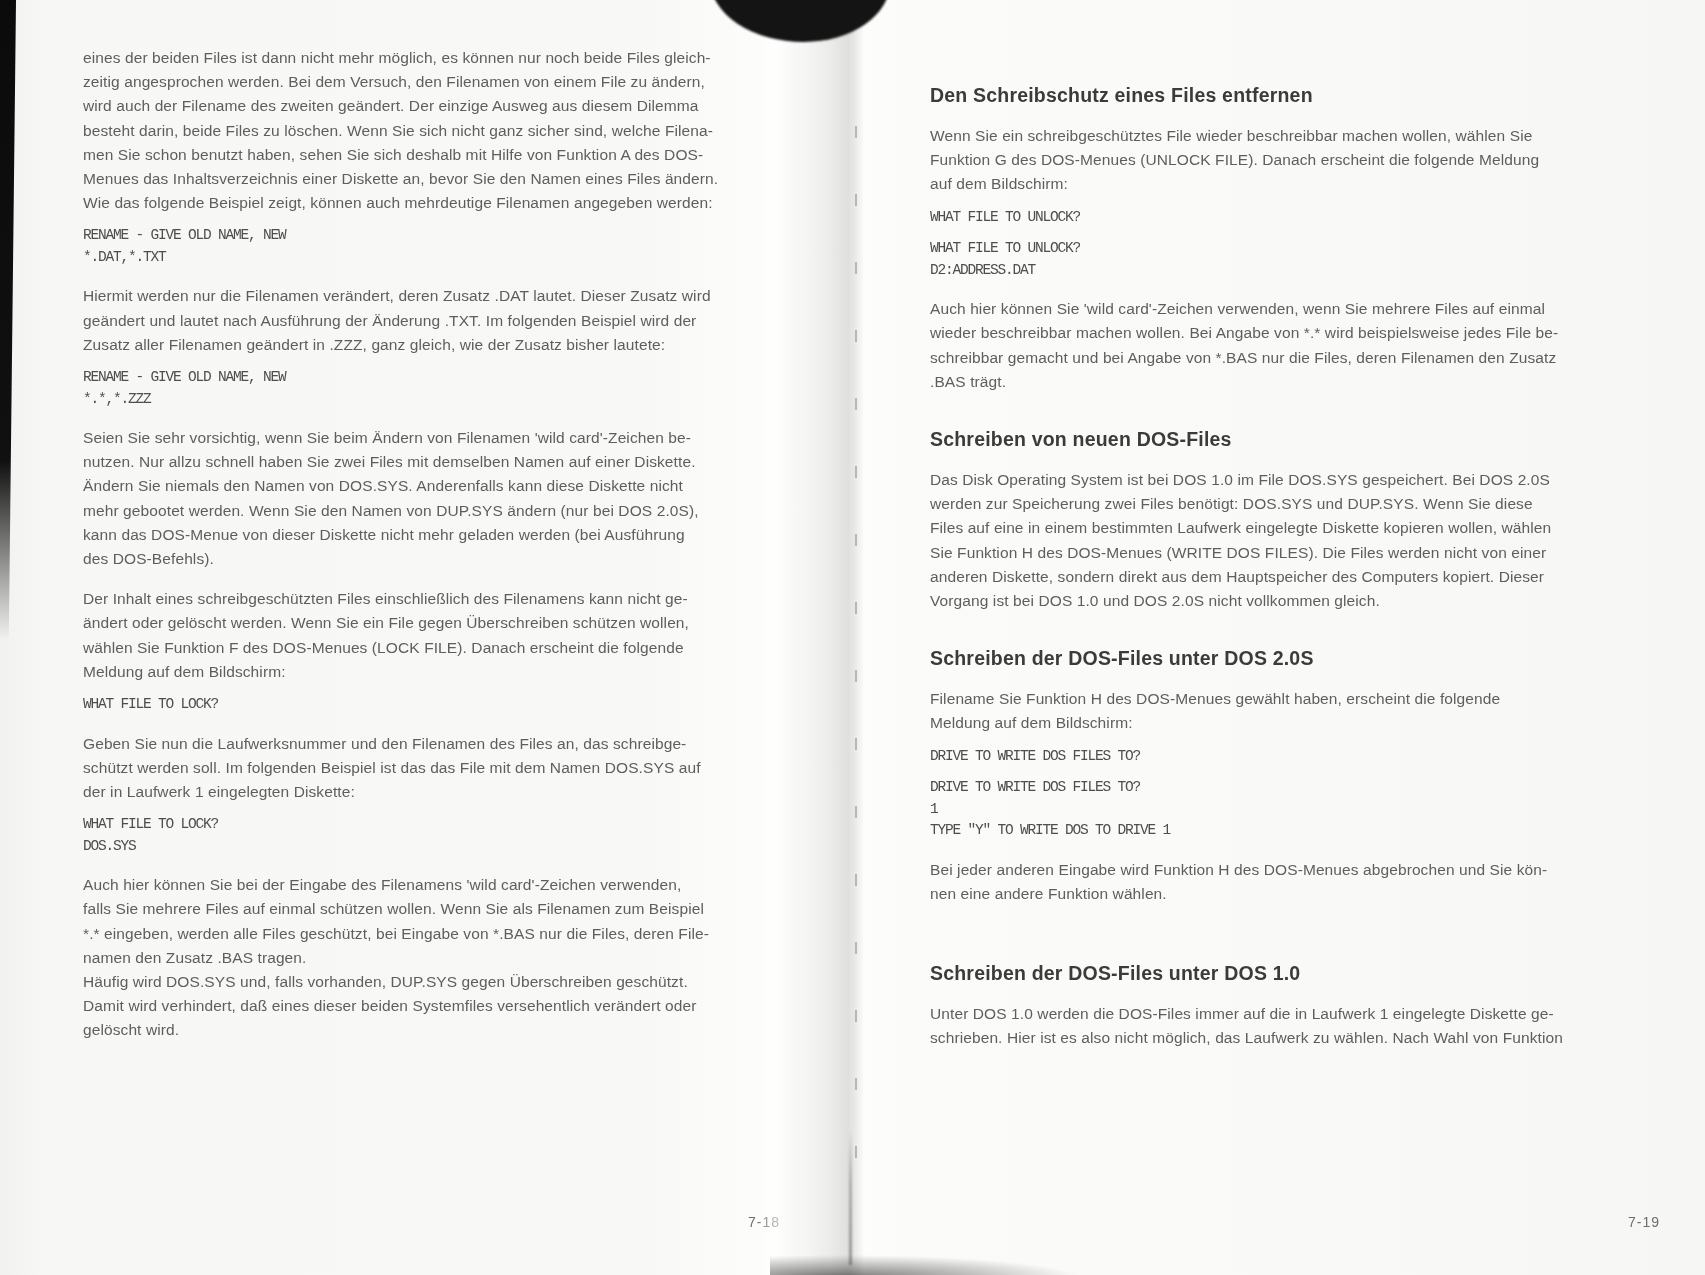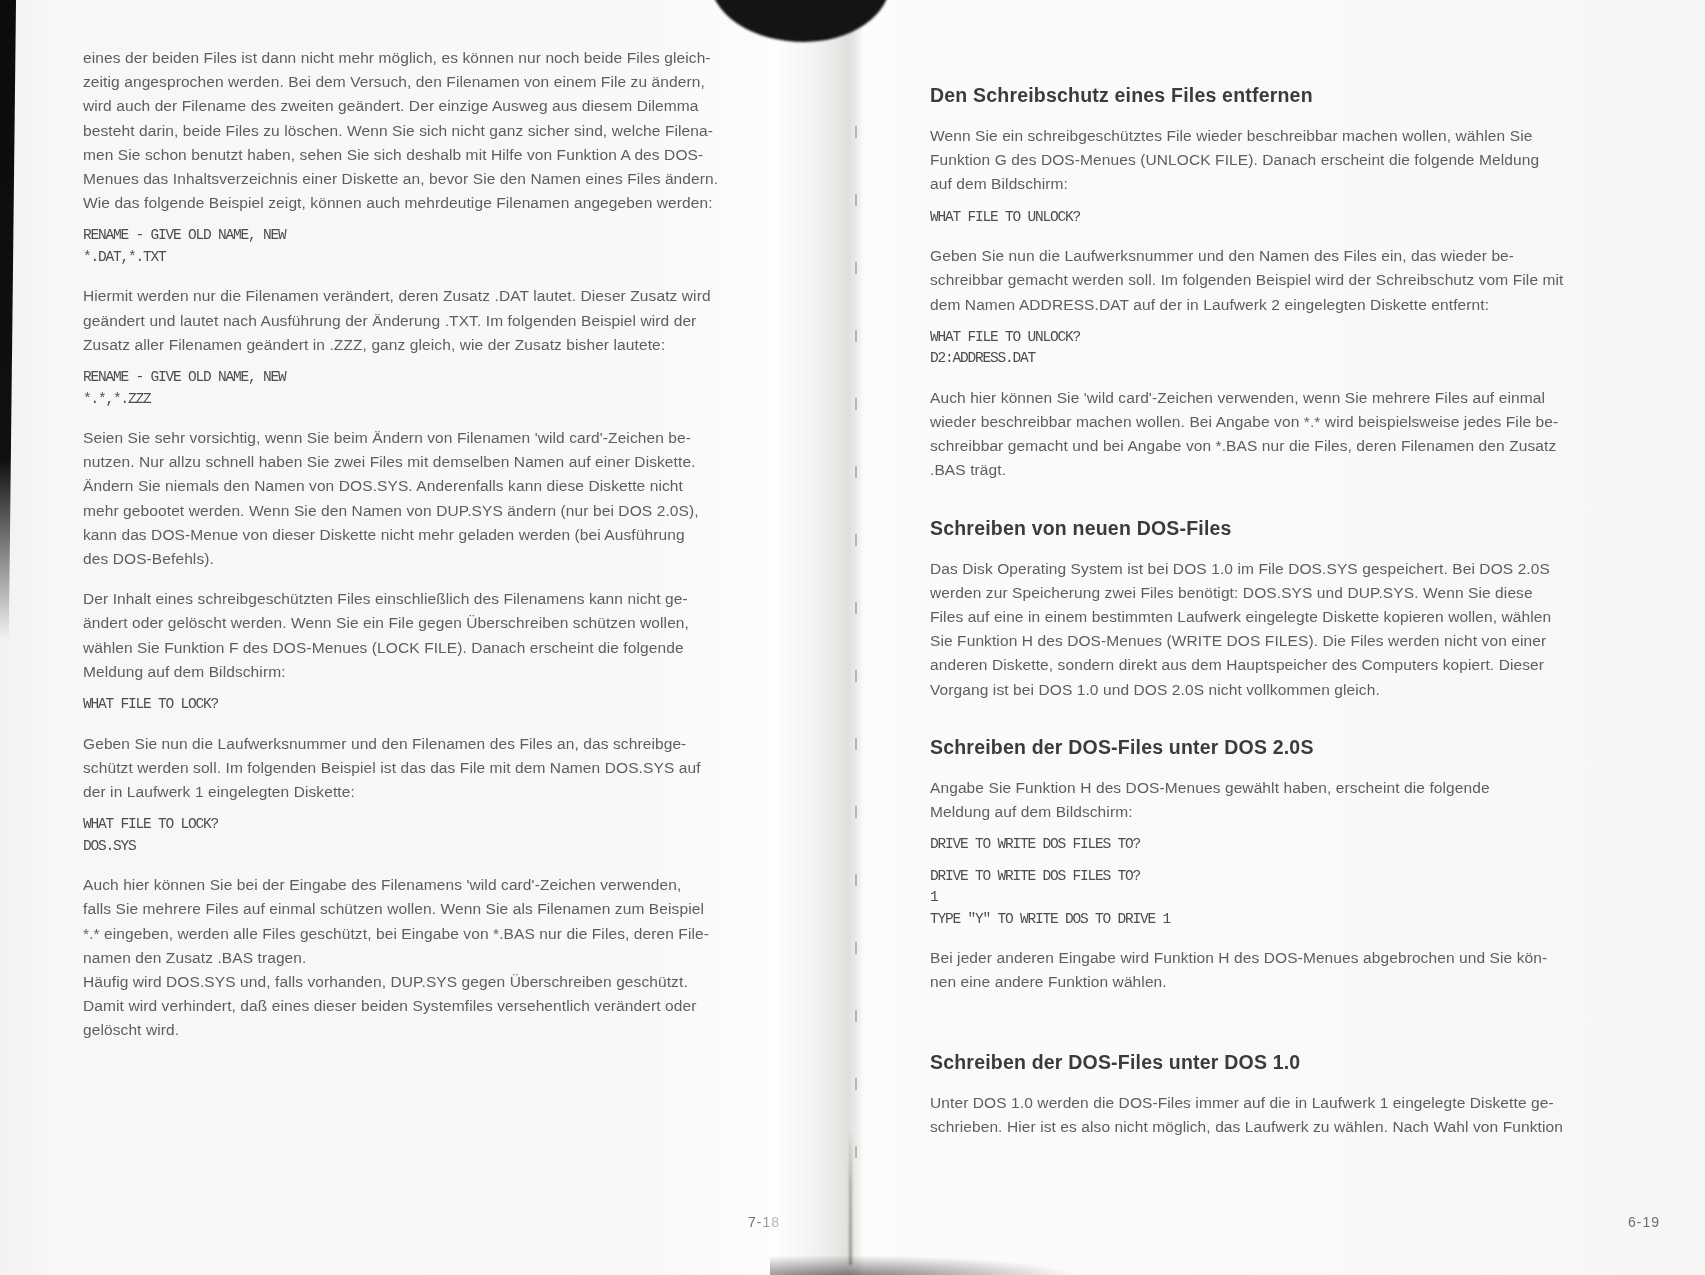--- a/index.html
+++ b/index.html
@@ -132,50 +132,47 @@
     <div class="pagenum left">7-18</div>
   </div>
 
   <div class="page-surface right">
     <div class="text-col right">
         <div class="block heading">Den Schreibschutz eines Files entfernen</div>
         <div class="block paragraph">Wenn Sie ein schreibgeschütztes File wieder beschreibbar machen wollen, wählen Sie
 Funktion G des DOS-Menues (UNLOCK FILE). Danach erscheint die folgende Meldung
 auf dem Bildschirm:</div>
         <div class="block code">WHAT FILE TO UNLOCK?</div>
-        <div class="block paragraph">Geben Sie nun die Laufwerksnummer und den Namen des Files ein, das wieder be-
-schreibbar gemacht werden soll. Im folgenden Beispiel wird der Schreibschutz vom File mit
-dem Namen ADDRESS.DAT auf der in Laufwerk 2 eingelegten Diskette entfernt:</div>
         <div class="block code">WHAT FILE TO UNLOCK?
 D2:ADDRESS.DAT</div>
         <div class="block paragraph">Auch hier können Sie 'wild card'-Zeichen verwenden, wenn Sie mehrere Files auf einmal
 wieder beschreibbar machen wollen. Bei Angabe von *.* wird beispielsweise jedes File be-
 schreibbar gemacht und bei Angabe von *.BAS nur die Files, deren Filenamen den Zusatz
 .BAS trägt.</div>
         <div class="block heading">Schreiben von neuen DOS-Files</div>
         <div class="block paragraph">Das Disk Operating System ist bei DOS 1.0 im File DOS.SYS gespeichert. Bei DOS 2.0S
 werden zur Speicherung zwei Files benötigt: DOS.SYS und DUP.SYS. Wenn Sie diese
 Files auf eine in einem bestimmten Laufwerk eingelegte Diskette kopieren wollen, wählen
 Sie Funktion H des DOS-Menues (WRITE DOS FILES). Die Files werden nicht von einer
 anderen Diskette, sondern direkt aus dem Hauptspeicher des Computers kopiert. Dieser
 Vorgang ist bei DOS 1.0 und DOS 2.0S nicht vollkommen gleich.</div>
         <div class="block heading">Schreiben der DOS-Files unter DOS 2.0S</div>
-        <div class="block paragraph">Angabe Sie Funktion H des DOS-Menues gewählt haben, erscheint die folgende
+        <div class="block paragraph">Filename Sie Funktion H des DOS-Menues gewählt haben, erscheint die folgende
 Meldung auf dem Bildschirm:</div>
         <div class="block code">DRIVE TO WRITE DOS FILES TO?</div>
         <div class="block code">DRIVE TO WRITE DOS FILES TO?
 1
 TYPE "Y" TO WRITE DOS TO DRIVE 1</div>
         <div class="block paragraph">Bei jeder anderen Eingabe wird Funktion H des DOS-Menues abgebrochen und Sie kön-
 nen eine andere Funktion wählen.</div>
         <div class="block heading extra-space">Schreiben der DOS-Files unter DOS 1.0</div>
         <div class="block paragraph">Unter DOS 1.0 werden die DOS-Files immer auf die in Laufwerk 1 eingelegte Diskette ge-
 schrieben. Hier ist es also nicht möglich, das Laufwerk zu wählen. Nach Wahl von Funktion</div>
       </div>
-    <div class="pagenum right">6-19</div>
+    <div class="pagenum right">7-19</div>
   </div>
 
   <div class="gutter-shadow"></div>
   <div class="gutter-stitches"></div>
   <div class="binding-top"></div>
   <div class="gutter-line-bottom"></div>
   <div class="binding-bottom"></div>
   <div class="edge-left"></div>
 
 </div>

